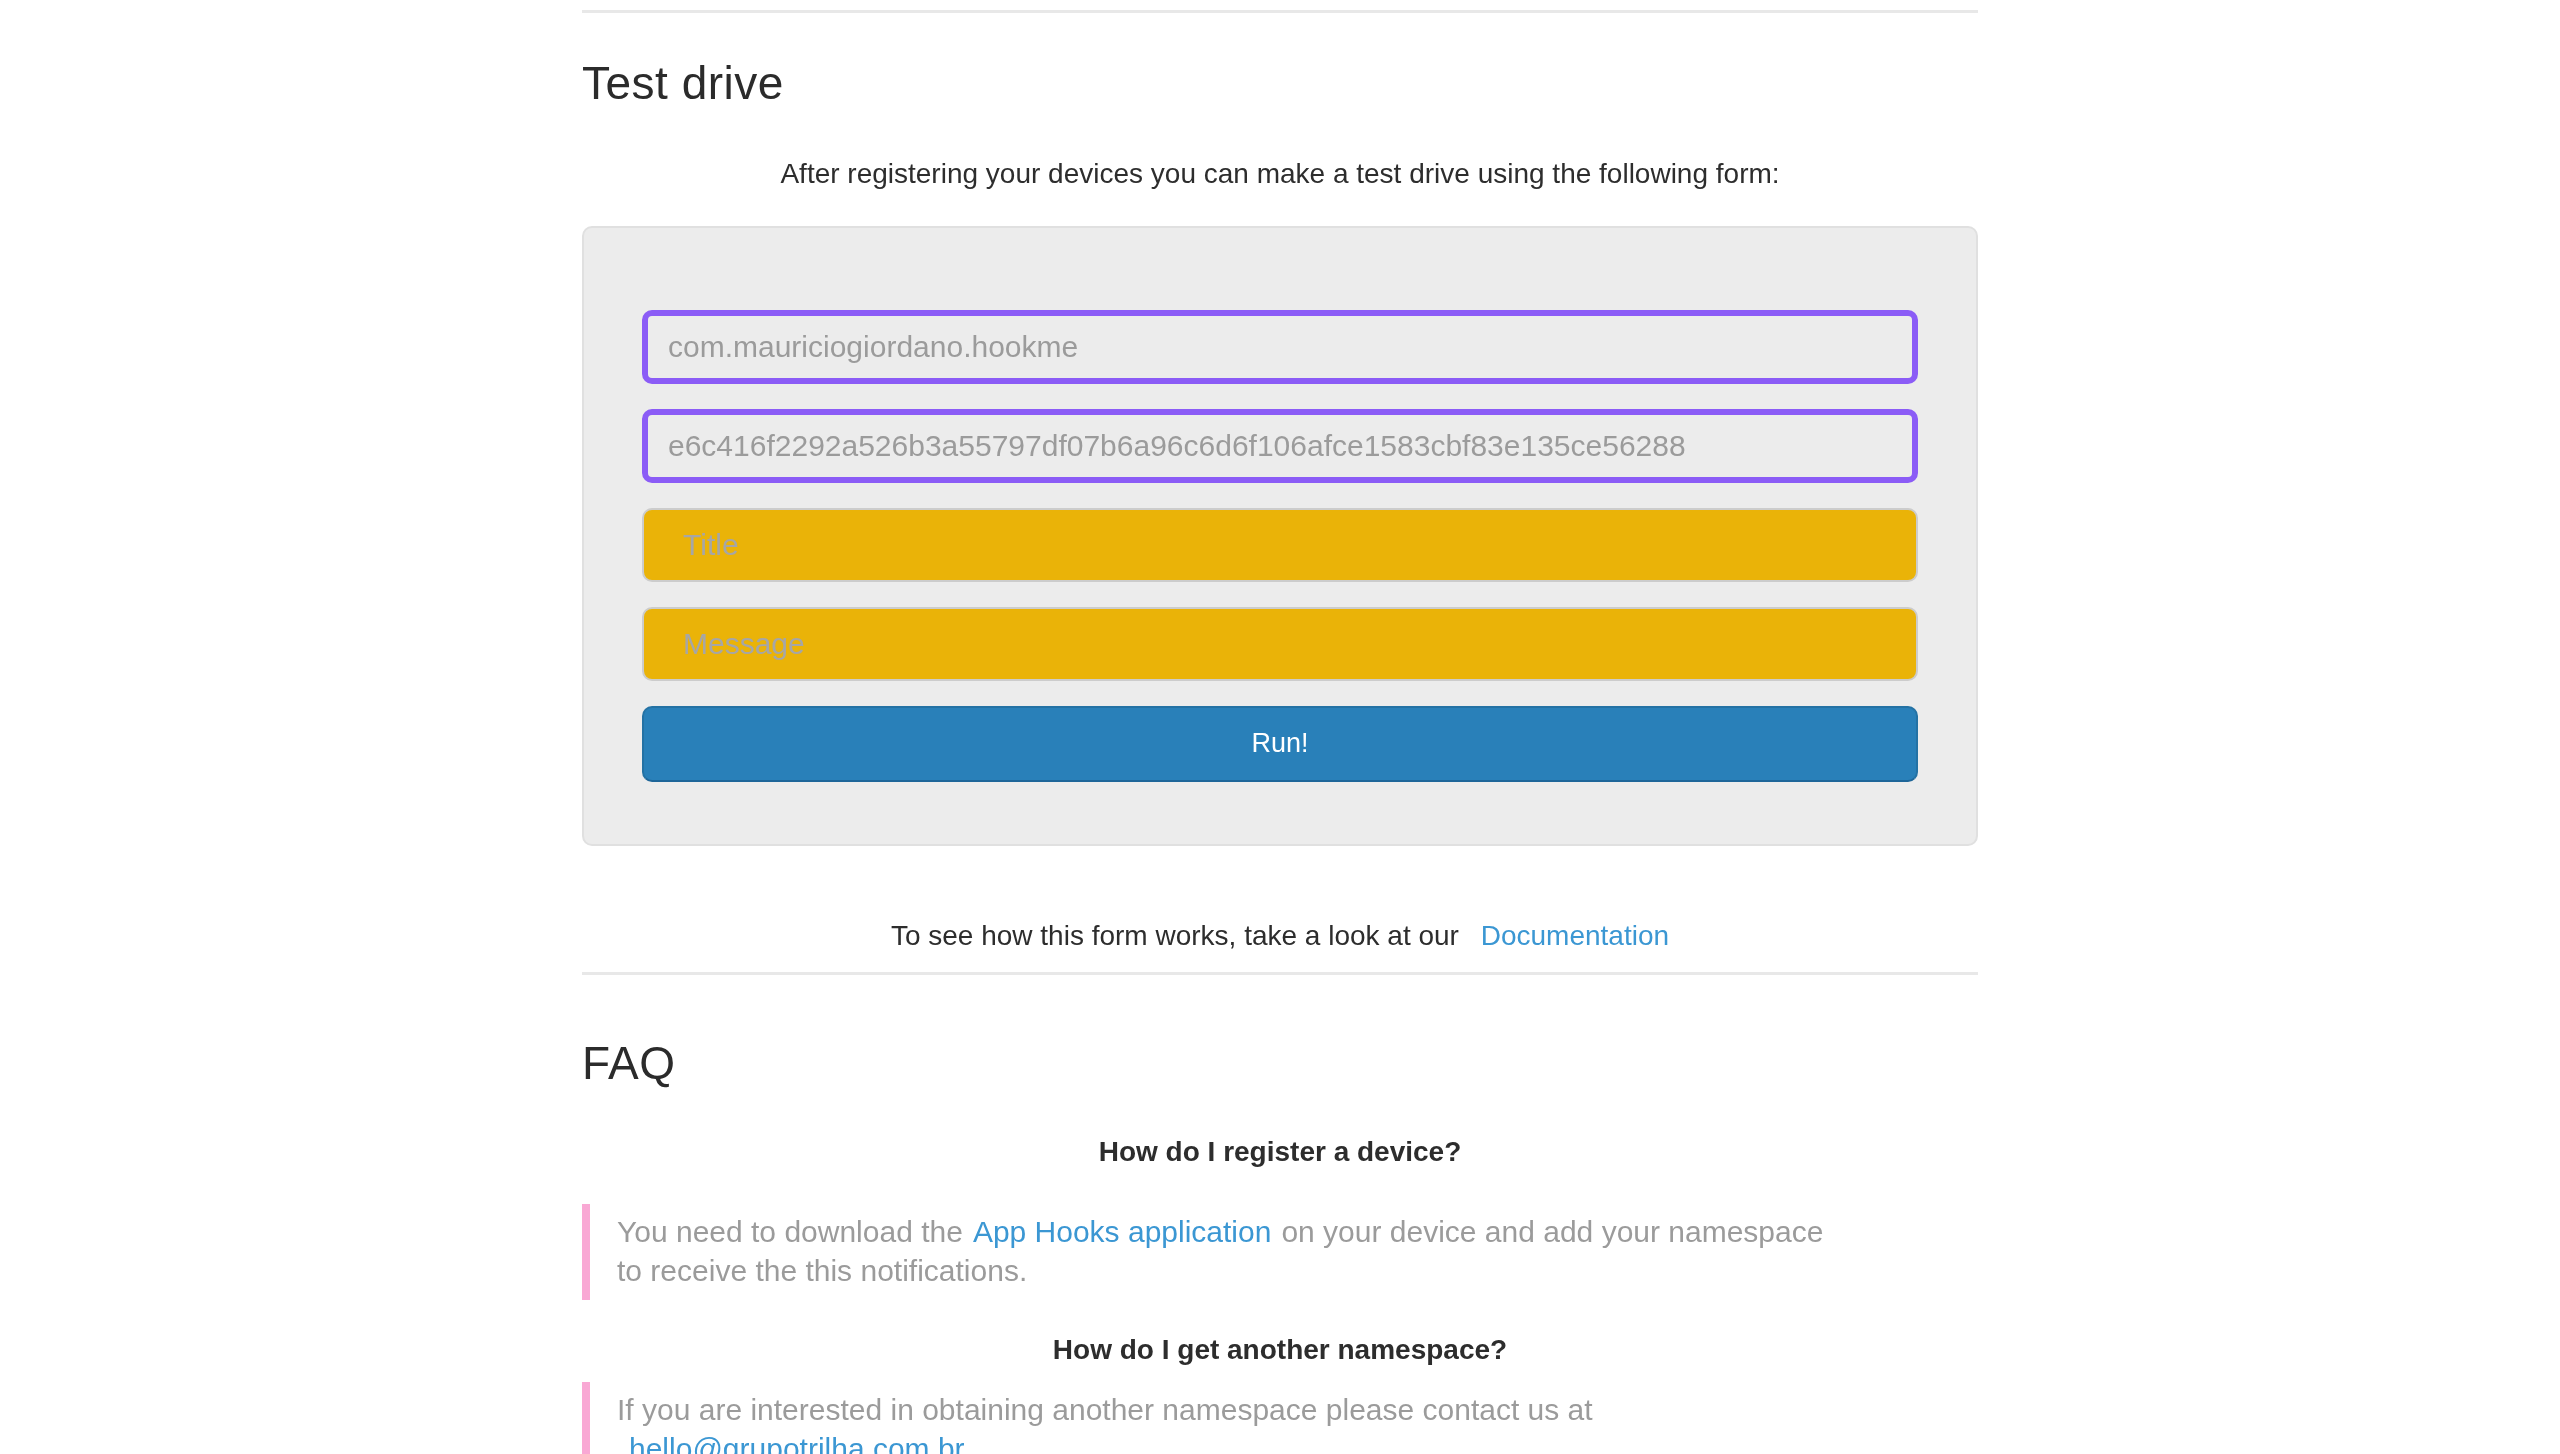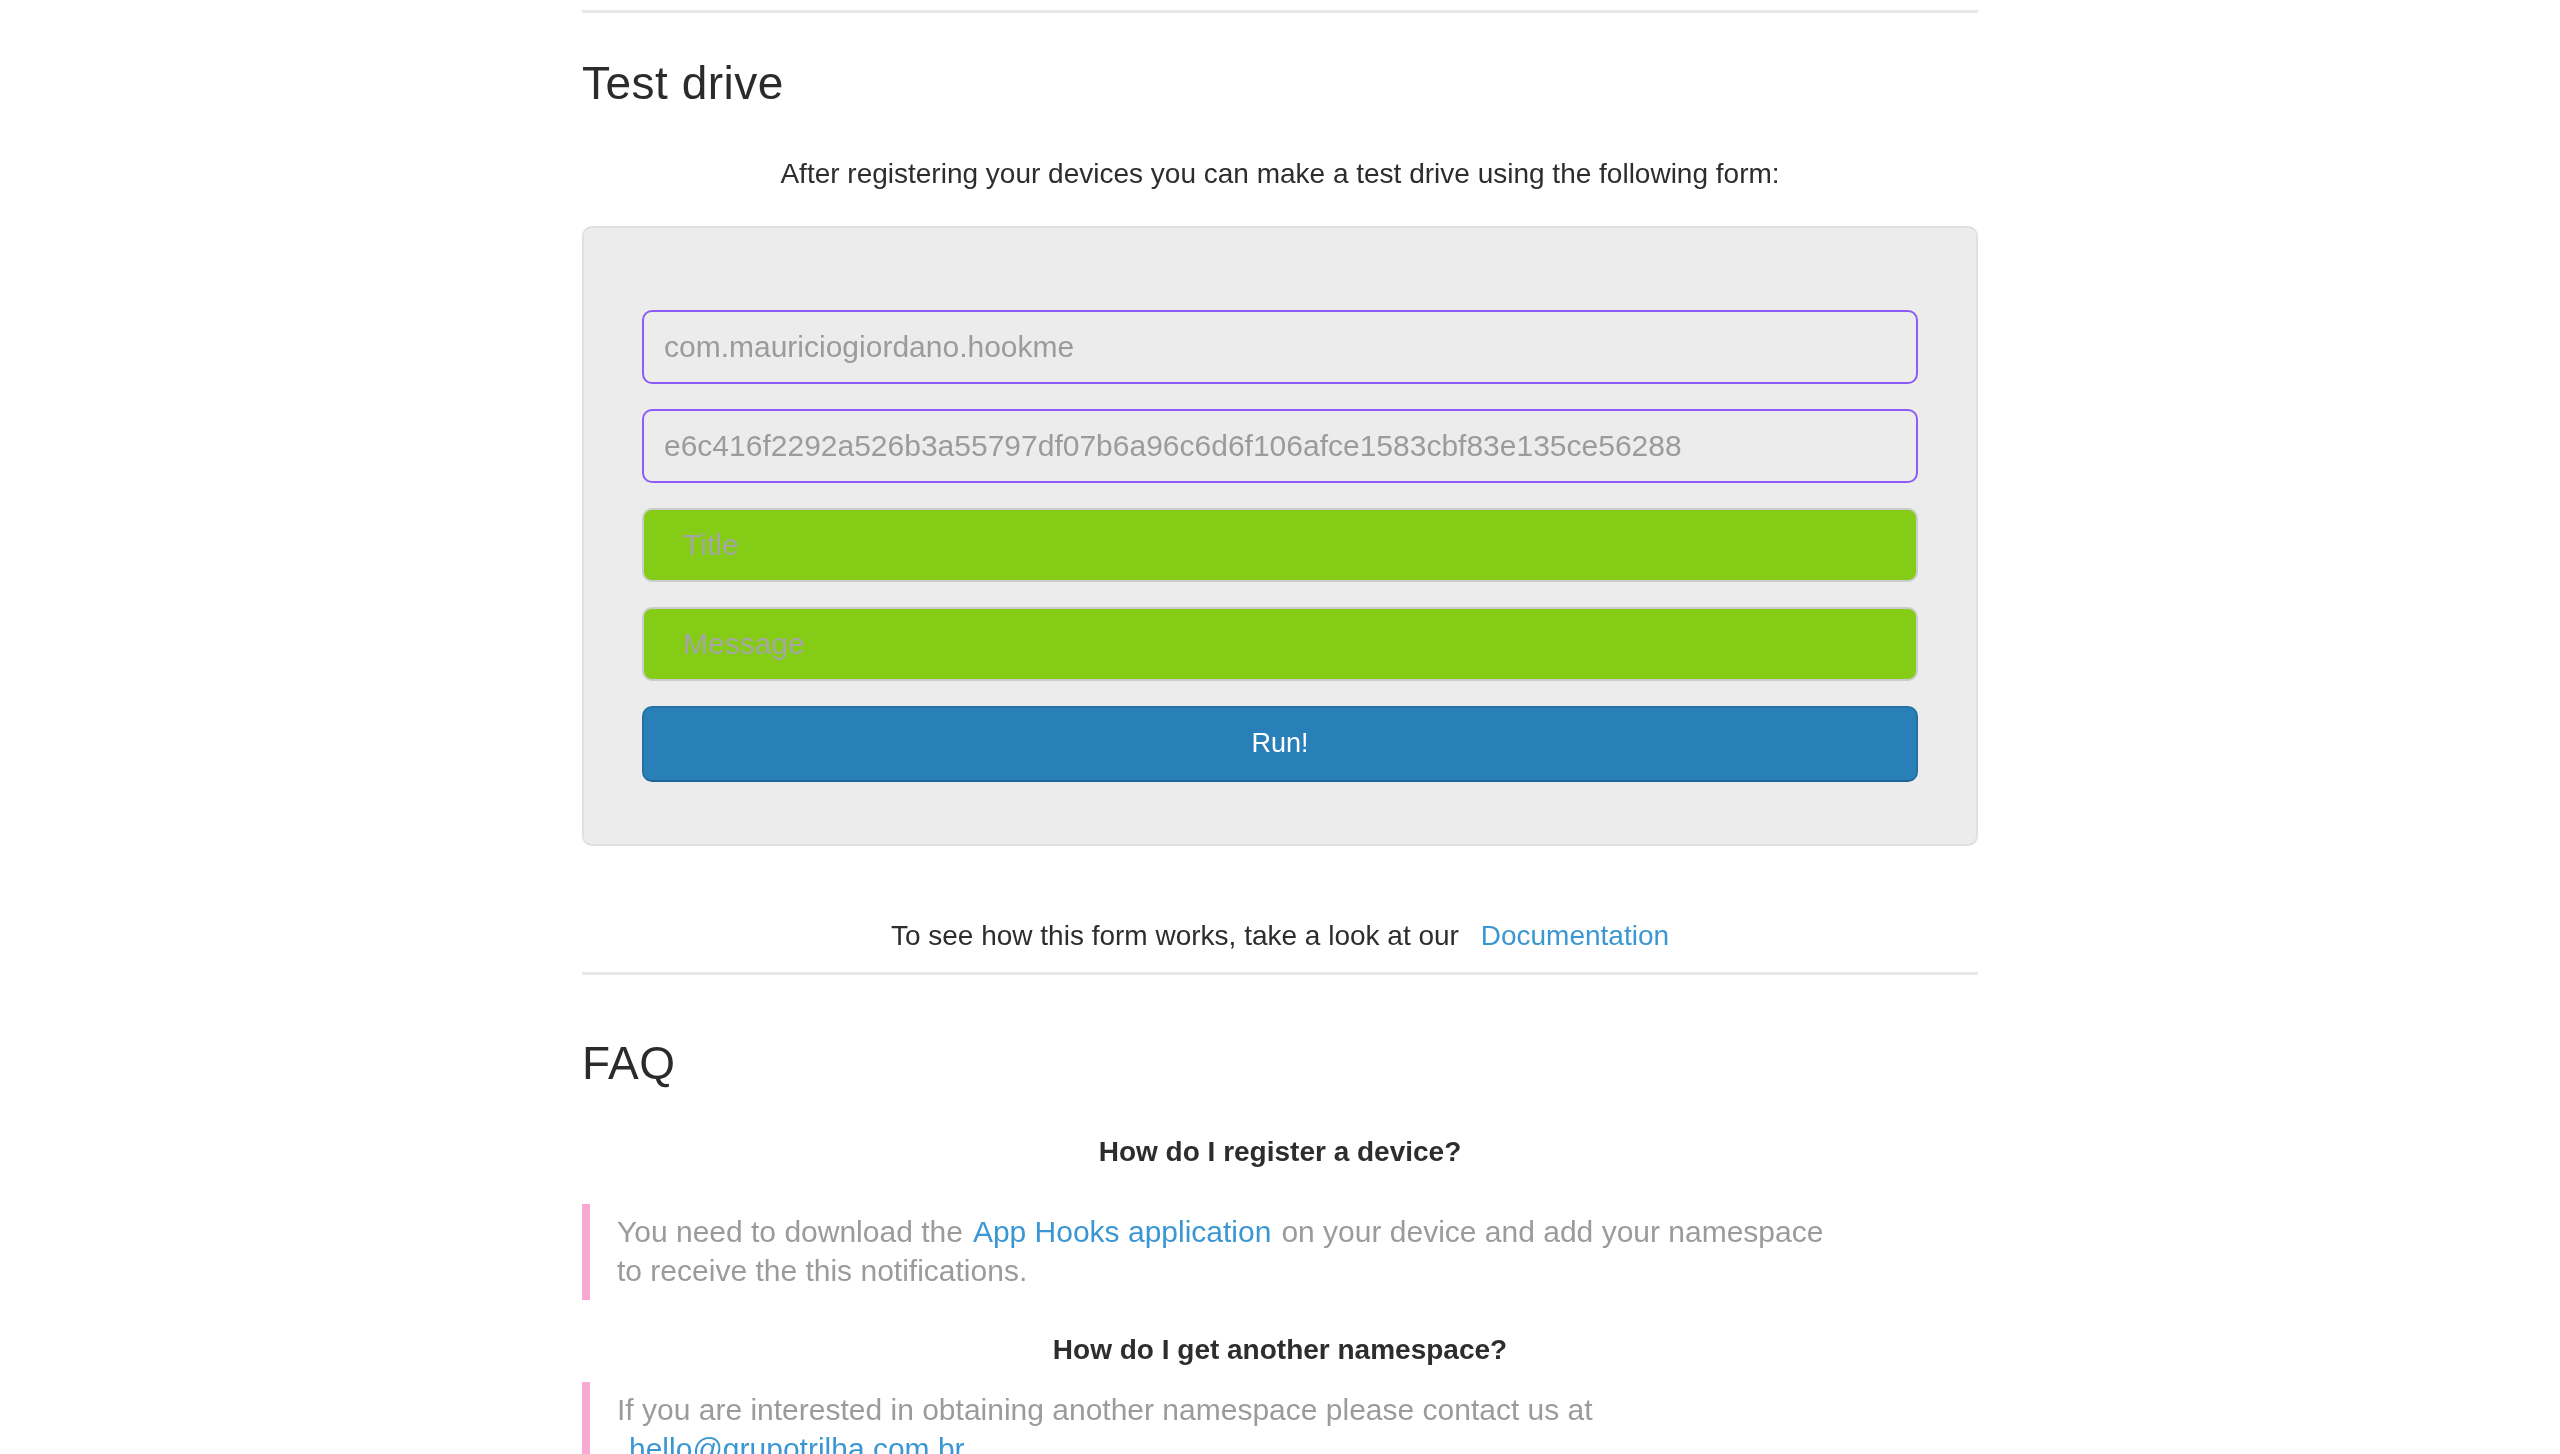--- a/index.html
+++ b/index.html
@@ -55,25 +55,25 @@
     box-sizing: border-box;
     border-radius: 10px;
     font-size: 30px;
     font-family: inherit;
     padding: 0 20px;
     margin: 0 0 25px 0;
     outline: none;
   }
   .field-static {
     background: #ececec;
-    border: 2px solid #8b5cf6;
+    border: 6px solid #8b5cf6;
     color: #9b9b9b;
   }
   .field-editable {
-    background: #84cc16;
+    background: #eab308;
     border: 2px solid #cccccc;
     color: #555555;
     padding-left: 39px;
   }
   .field-editable::placeholder { color: #a6a6a6; opacity: 1; }
 
   .run-btn {
     display: block;
     width: 100%;
     height: 76px;

